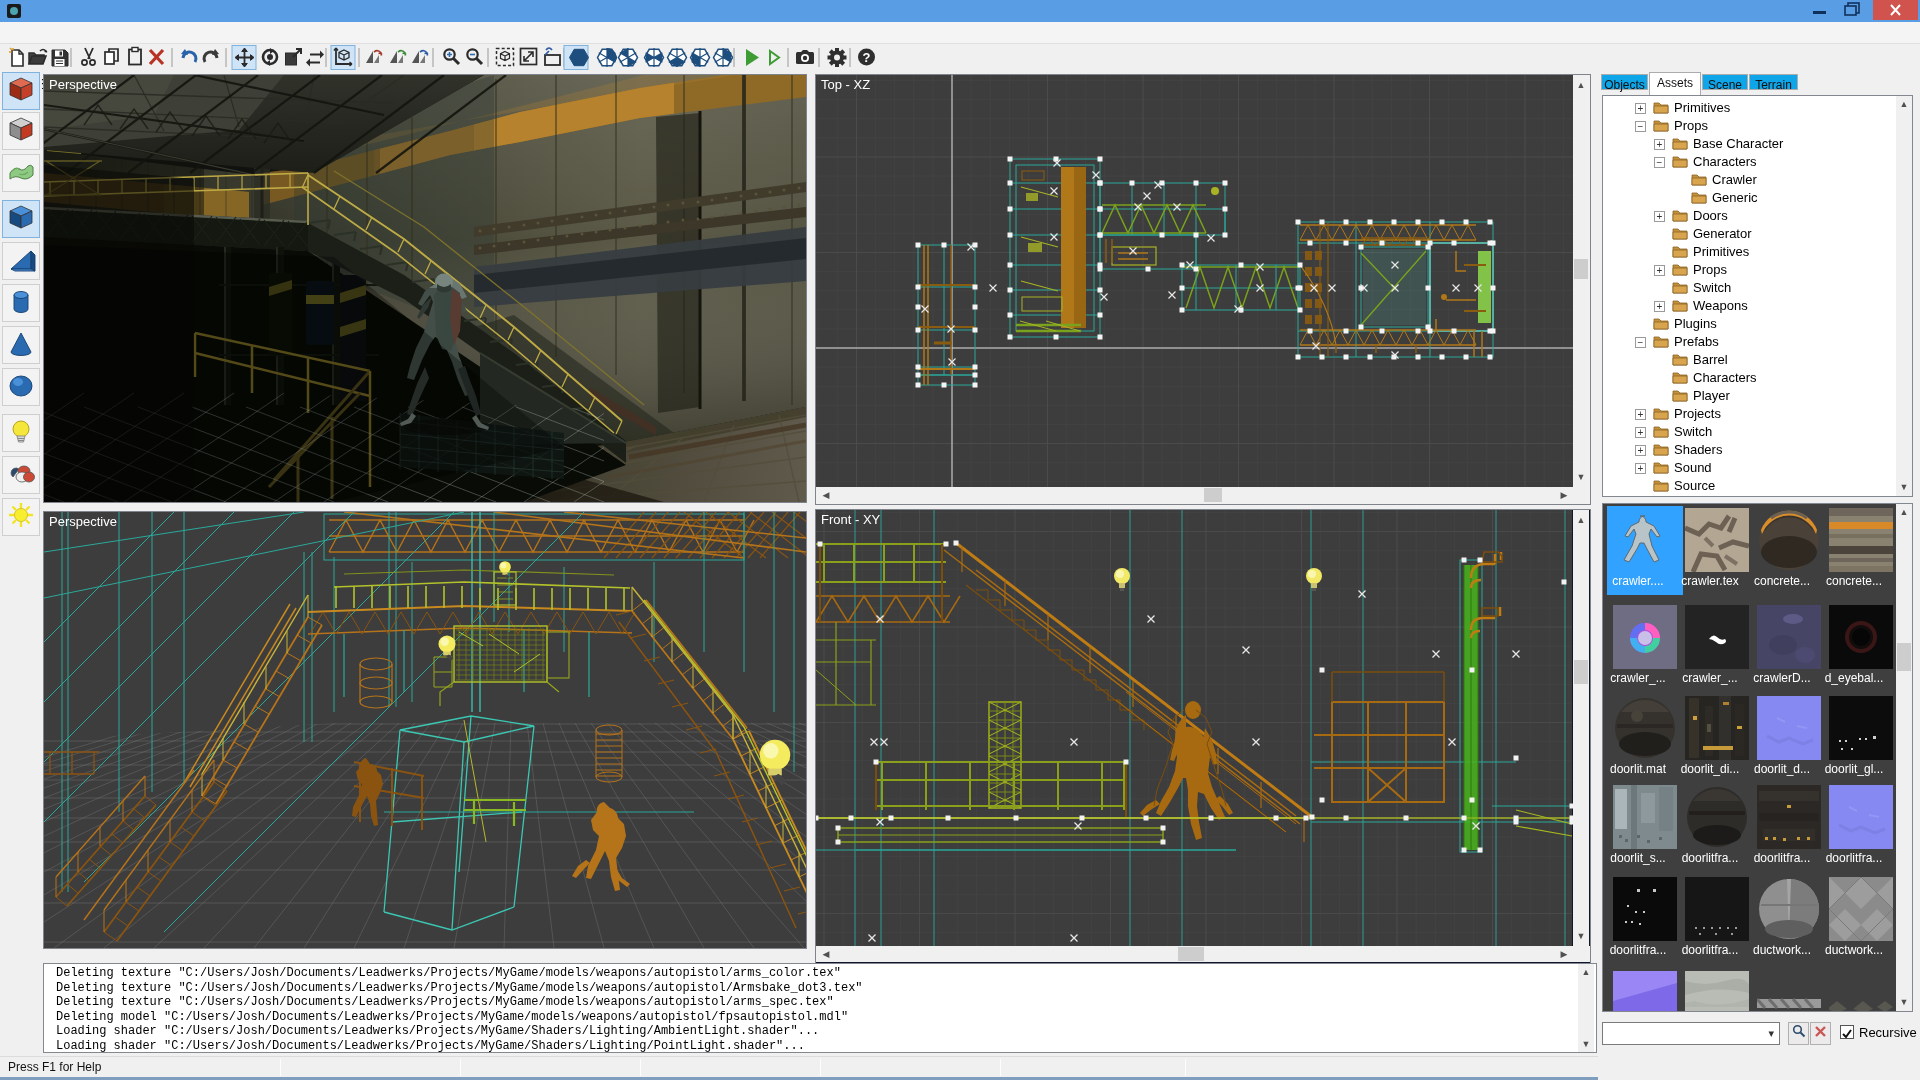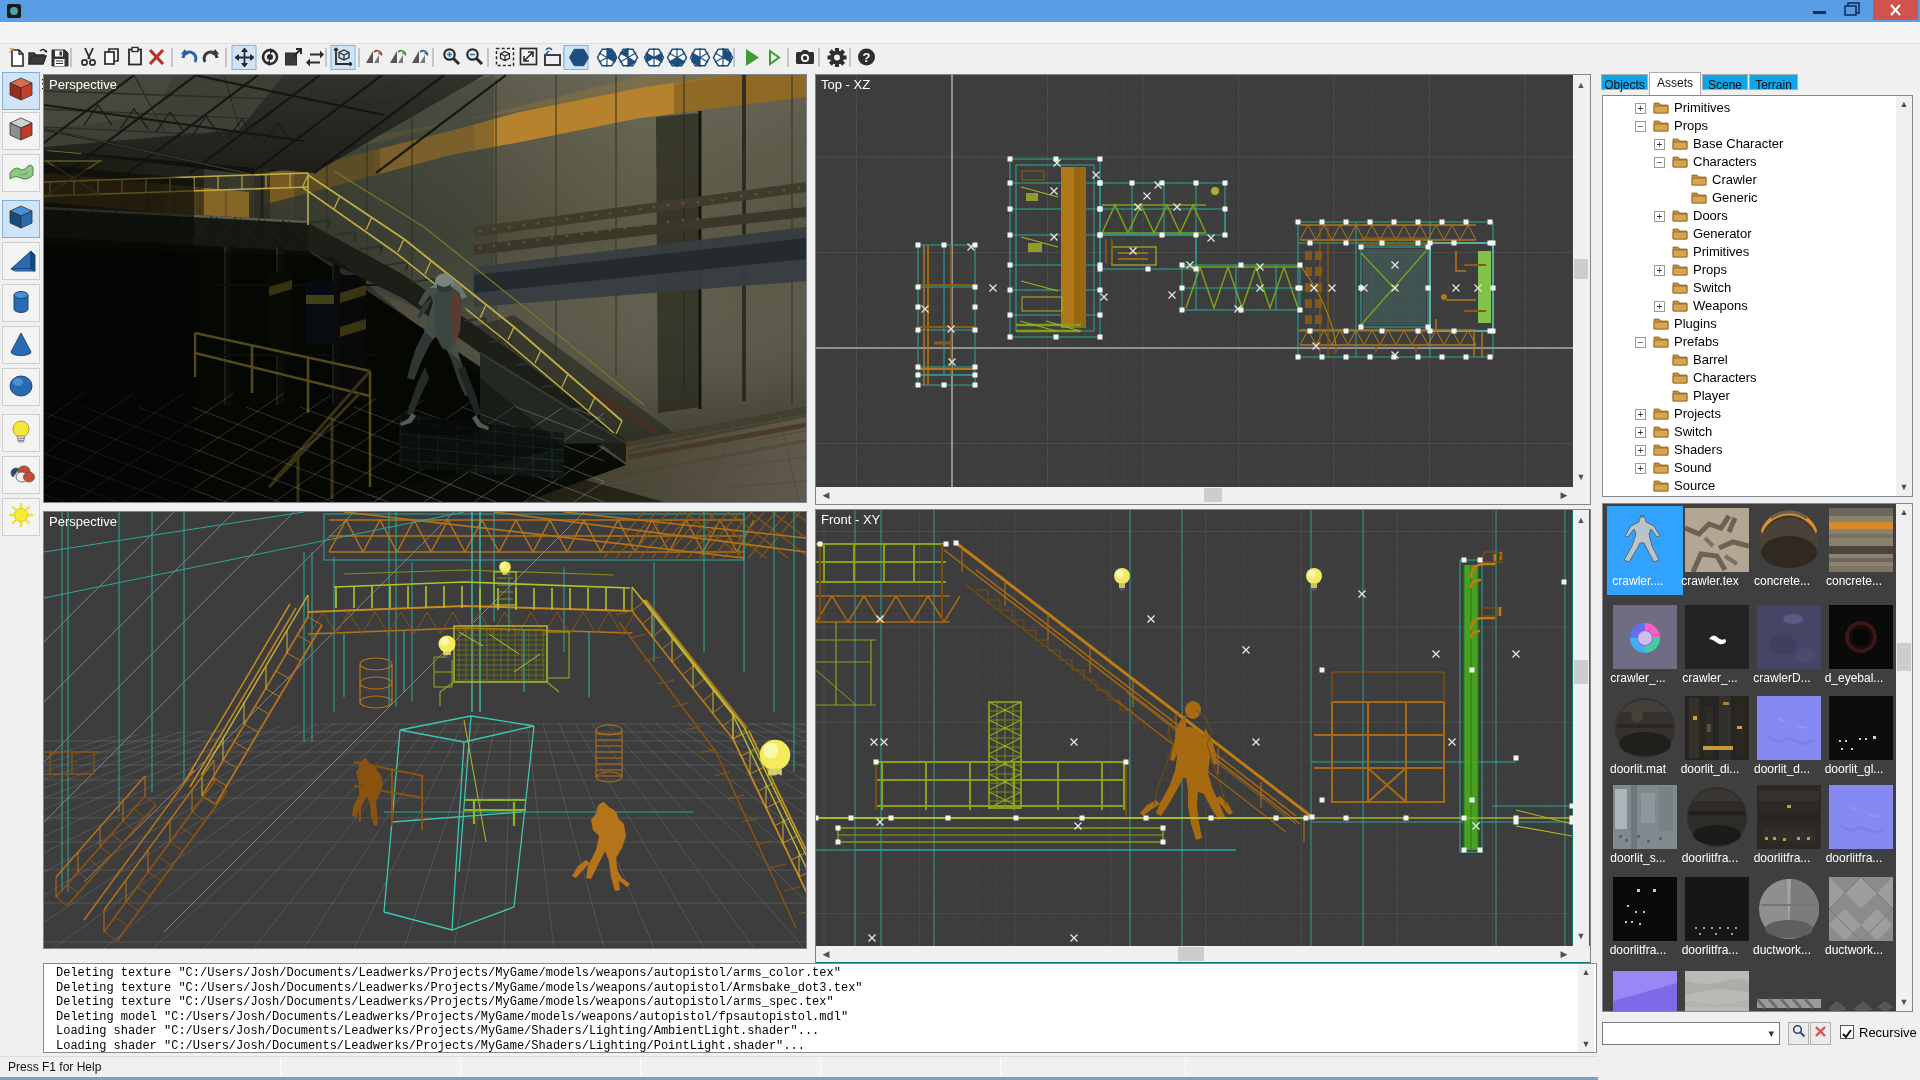--- a/index.html
+++ b/index.html
@@ -878,21 +878,21 @@
 <path d="M542 348 l-8 6 -6 10 4 2 8 -9 6 -6 z M572 356 l6 10 8 6 -3 3 -9 -7 -6 -10 z"></path>
       </g>
 <g transform="translate(731,243) scale(1.7)">
         <circle cx="0" cy="0" r="9" fill="#f4ec5e"></circle>
         <circle cx="-2.5" cy="-2.5" r="4.5" fill="#faf7ae"></circle>
         <path d="M-4 8 h8 v4 h-8 z" fill="#d8cf6a"></path>
         <path d="M2 11 l5 4 -3 3 -5 -5 z" fill="#444"></path>
       </g>
     </svg>
 </div>
-<div class="vp" id="vpD" style="left:815px; top:509px; width:776px; height:525px; background:#0f766e;">
+<div class="vp" id="vpD" style="left:815px; top:509px; width:776px; height:525px; background:#0f172a;">
   <div class="vplabel" style="color:#fff">Front - XY</div>
   <svg class="abs" style="left:0;top:0" width="757" height="436" viewBox="0 0 757 436">
       <rect width="756" height="436" fill="#3d3d3d"></rect>
 <path d="M8.0 0 V436 M27.1 0 V436 M46.2 0 V436 M65.3 0 V436 M84.4 0 V436 M103.5 0 V436 M122.6 0 V436 M141.7 0 V436 M160.8 0 V436 M179.9 0 V436 M199.0 0 V436 M218.1 0 V436 M237.2 0 V436 M256.3 0 V436 M275.4 0 V436 M294.5 0 V436 M313.6 0 V436 M332.7 0 V436 M351.8 0 V436 M370.9 0 V436 M390.0 0 V436 M409.1 0 V436 M428.2 0 V436 M447.3 0 V436 M466.4 0 V436 M485.5 0 V436 M504.6 0 V436 M523.7 0 V436 M542.8 0 V436 M561.9 0 V436 M581.0 0 V436 M600.1 0 V436 M619.2 0 V436 M638.3 0 V436 M657.4 0 V436 M676.5 0 V436 M695.6 0 V436 M714.7 0 V436 M733.8 0 V436 M752.9 0 V436 M0 2.4 H756 M0 21.5 H756 M0 40.6 H756 M0 59.7 H756 M0 78.8 H756 M0 97.9 H756 M0 117.0 H756 M0 136.1 H756 M0 155.2 H756 M0 174.3 H756 M0 193.4 H756 M0 212.5 H756 M0 231.6 H756 M0 250.7 H756 M0 269.8 H756 M0 288.9 H756 M0 308.0 H756 M0 327.1 H756 M0 346.2 H756 M0 365.3 H756 M0 384.4 H756 M0 403.5 H756 M0 422.6 H756" stroke="#434343" stroke-width="1" fill="none"></path>
 <path d="M8.0 0 V436 M103.5 0 V436 M199.0 0 V436 M294.5 0 V436 M390.0 0 V436 M485.5 0 V436 M581.0 0 V436 M676.5 0 V436 M0 21.5 H756 M0 117.0 H756 M0 212.5 H756 M0 308.0 H756 M0 403.5 H756" stroke="#4a4a4a" stroke-width="1" fill="none"></path>
 <path d="M39 0 V436" stroke="#2aa99b" stroke-width="1" opacity="0.9" fill="none"></path>
 <path d="M65 0 V436" stroke="#2aa99b" stroke-width="1" opacity="0.9" fill="none"></path>
 <path d="M314 0 V436" stroke="#2aa99b" stroke-width="1" opacity="0.9" fill="none"></path>
 <path d="M366 0 V436" stroke="#2aa99b" stroke-width="1" opacity="0.9" fill="none"></path>
 <path d="M495 0 V436" stroke="#2aa99b" stroke-width="1" opacity="0.9" fill="none"></path>

